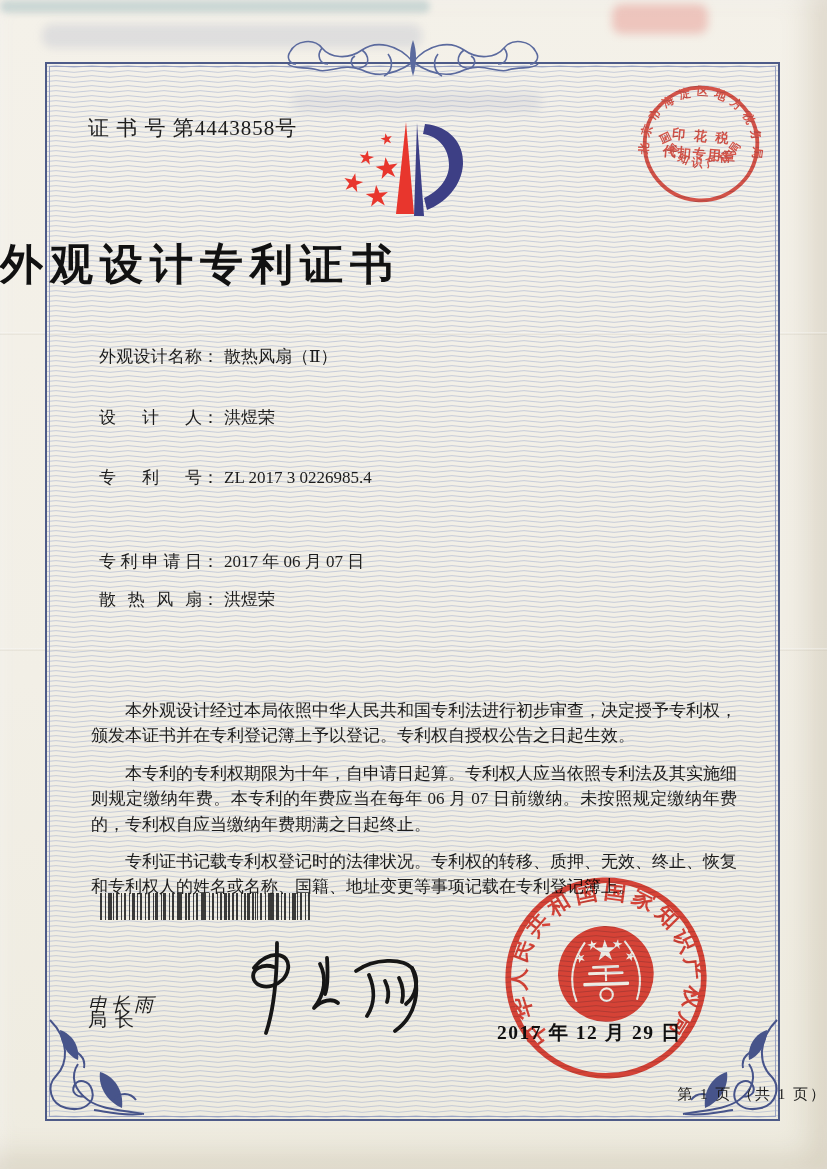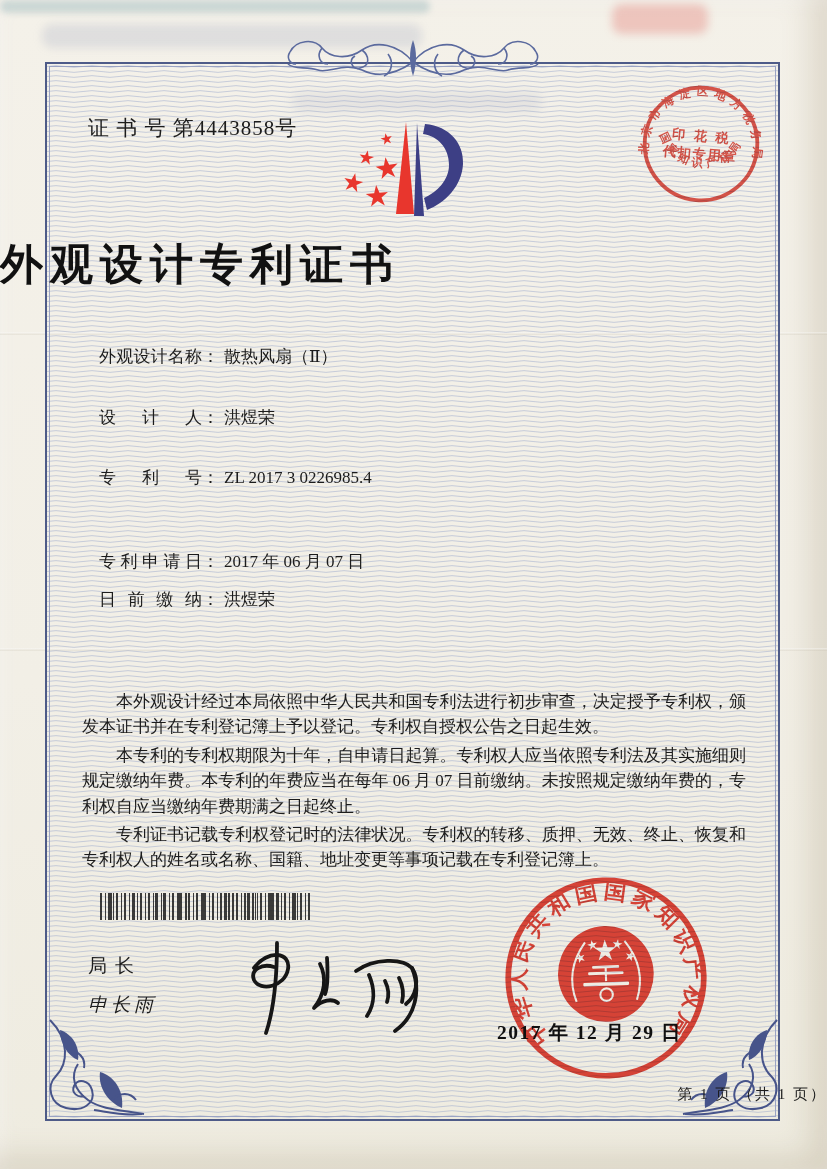--- a/index.html
+++ b/index.html
@@ -29,28 +29,28 @@
   .logo .star{position:absolute;color:#e8362d;line-height:1;}
   .title{position:absolute;left:0;top:236px;width:100%;text-align:left;
     font-size:43px;font-weight:bold;letter-spacing:7px;color:#111;z-index:3;}
   
   .field-row{position:absolute;left:88px;font-size:17px;z-index:3;white-space:nowrap;}
   .flabel{display:inline-block;width:103px;text-align:justify;text-align-last:justify;margin-left:11px;-moz-text-align-last:justify;}
   .fcolon{display:inline-block;}
   .fvalue{margin-left:5px;}
   
   .body-text{position:absolute;left:79px;top:686px;width:670px;font-size:17px;line-height:25.4px;z-index:3;}
-  .body-text p{margin:3px;text-align:justify;text-indent:2em;font-family:Liberation Serif, serif;}
+  .body-text p{margin:12px;text-align:justify;text-indent:2em;font-family:Liberation Serif, serif;}
   
   .barcode{position:absolute;left:100px;top:893px;width:212px;height:27px;opacity:.88;z-index:3;
     background:
       repeating-linear-gradient(90deg,#222 0 2px,transparent 2px 5px,#222 5px 6px,transparent 6px 8px),
       repeating-linear-gradient(90deg,transparent 0 9px,#222 9px 12px,transparent 12px 17px,#222 17px 18px,transparent 18px 23px);}
   
-  .signer-title{position:absolute;left:88px;top:953px;font-size:19px;letter-spacing:8px;z-index:3;}
+  .signer-title{position:absolute;left:88px;top:1007px;font-size:19px;letter-spacing:8px;z-index:3;}
   .signer-name{position:absolute;left:88px;top:992px;font-size:19px;letter-spacing:4px;z-index:3;font-style:italic;}
   .signature{position:absolute;left:224px;top:936px;width:196px;height:100px;z-index:4;}
   
   .tax-stamp{position:absolute;left:637px;top:80px;width:128px;height:128px;z-index:5;
     transform:rotate(5deg);mix-blend-mode:multiply;opacity:.92;}
   .seal{position:absolute;left:502px;top:874px;width:208px;height:208px;z-index:5;
     mix-blend-mode:multiply;opacity:.93;transform:rotate(-2deg);}
   .seal-date{position:absolute;left:497px;top:1019px;font-size:19.5px;font-weight:600;
     letter-spacing:1.5px;color:#101010;z-index:6;white-space:nowrap;}
   
@@ -134,21 +134,21 @@
   <div class="field-row" style="top:406px">
     <span class="flabel">设计人</span><span class="fcolon">：</span><span class="fvalue">洪煜荣</span>
   </div>
   <div class="field-row" style="top:466px">
     <span class="flabel">专利号</span><span class="fcolon">：</span><span class="fvalue">ZL 2017 3 0226985.4</span>
   </div>
   <div class="field-row" style="top:550px">
     <span class="flabel">专利申请日</span><span class="fcolon">：</span><span class="fvalue">2017 年 06 月 07 日</span>
   </div>
   <div class="field-row" style="top:588px">
-    <span class="flabel">日前缴纳</span><span class="fcolon">：</span><span class="fvalue">洪煜荣</span>
+    <span class="flabel">散热风扇</span><span class="fcolon">：</span><span class="fvalue">洪煜荣</span>
   </div>
 
   <div class="body-text">
     <p>本外观设计经过本局依照中华人民共和国专利法进行初步审查，决定授予专利权，颁发本证书并在专利登记簿上予以登记。专利权自授权公告之日起生效。</p>
     <p>本专利的专利权期限为十年，自申请日起算。专利权人应当依照专利法及其实施细则规定缴纳年费。本专利的年费应当在每年 06 月 07 日前缴纳。未按照规定缴纳年费的，专利权自应当缴纳年费期满之日起终止。</p>
     <p>专利证书记载专利权登记时的法律状况。专利权的转移、质押、无效、终止、恢复和专利权人的姓名或名称、国籍、地址变更等事项记载在专利登记簿上。</p>
   </div>
 
   <div class="barcode"></div>
 

